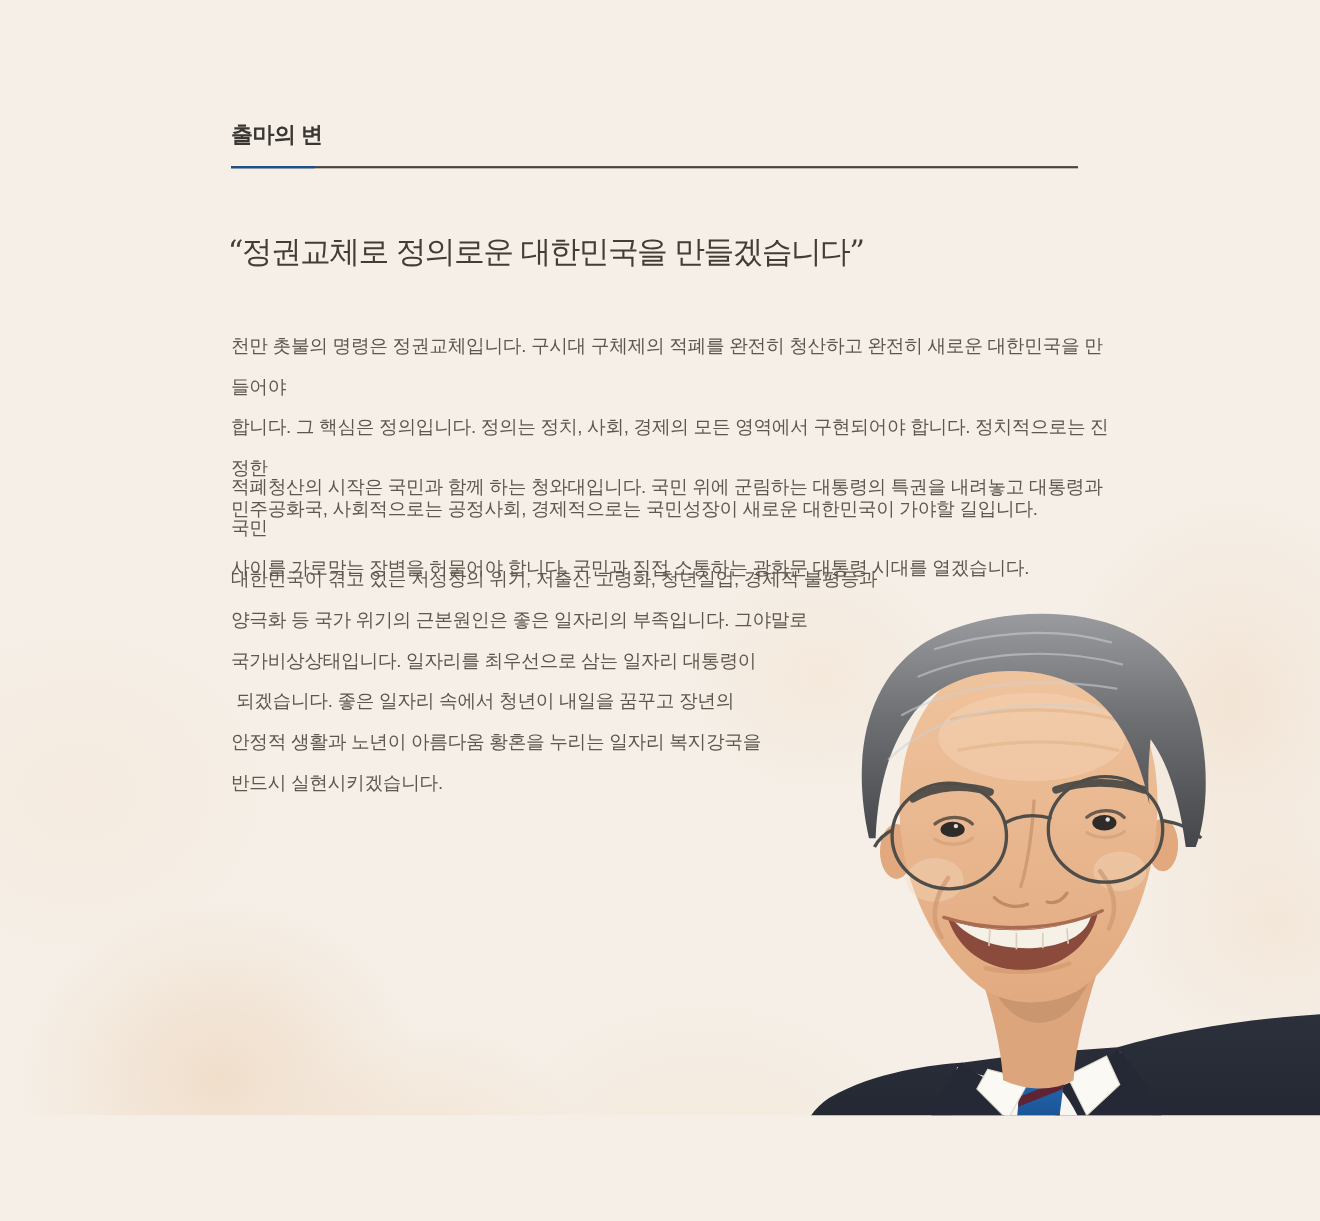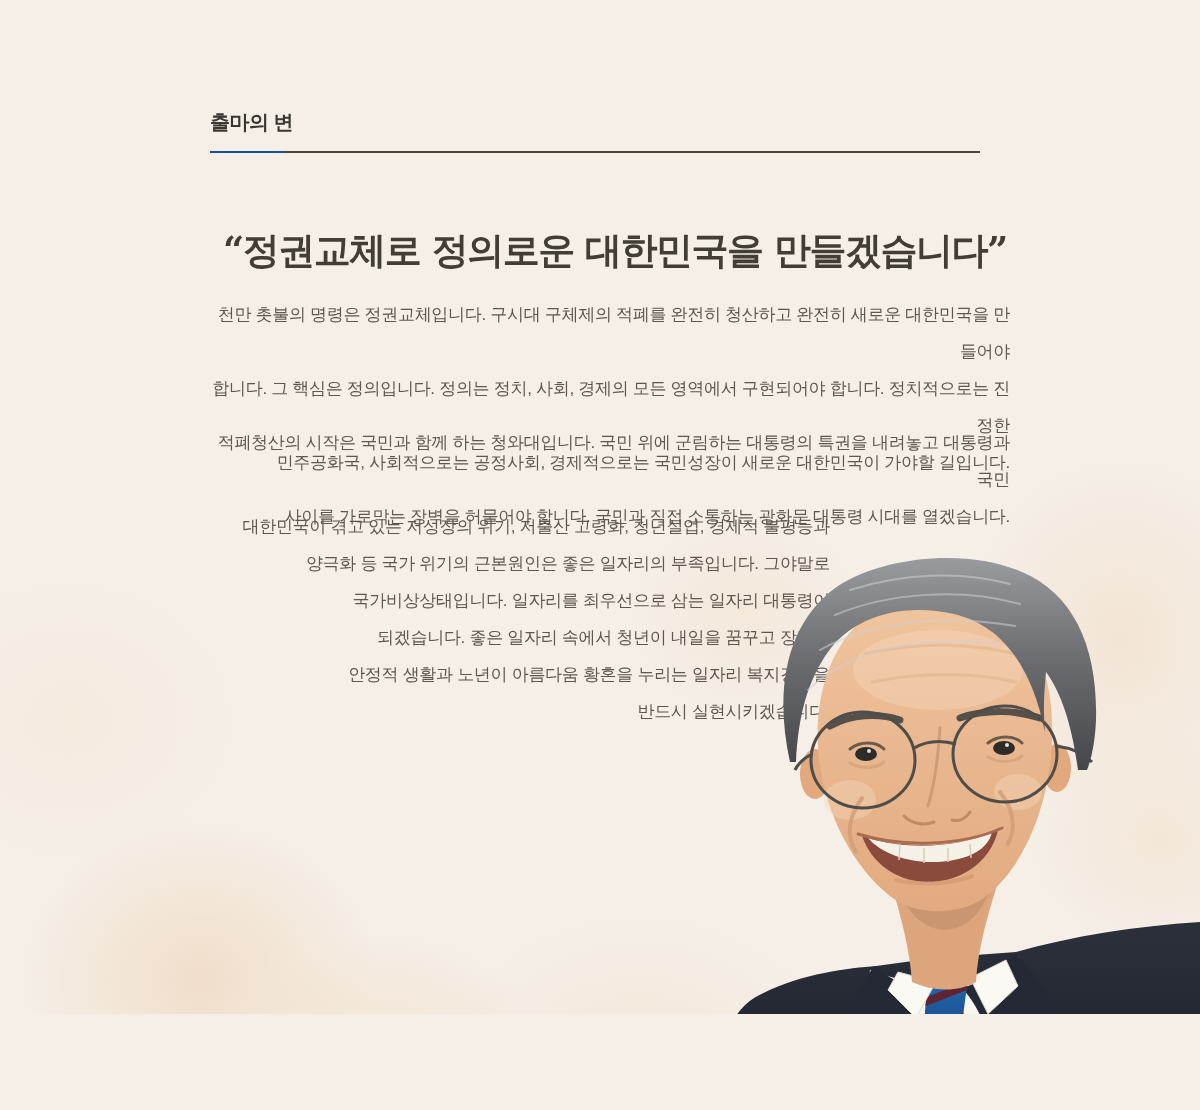--- a/index.html
+++ b/index.html
@@ -29,31 +29,30 @@
   }
   .rule{
     position:absolute;left:210px;top:151px;width:770px;height:2px;
     background:#4a443f;font-size:0;line-height:0;
   }
   .rule-accent{
     position:absolute;left:0;top:0;width:76px;height:2px;display:inline-block;
     background:#15518f;
   }
   .quote{
-    position:absolute;left:207px;top:210px;margin:16px;width:820px;
+    position:absolute;left:207px;top:210px;margin:0;width:820px;
     font-family:"DejaVu Serif","Liberation Serif",serif;
-    font-size:37px;font-weight:700;letter-spacing:-1.5px;
+    font-size:28px;font-weight:400;letter-spacing:-1.5px;
     color:#433d37;white-space:nowrap;
   }
   .body-par{
     position:absolute;left:210px;margin:0;width:800px;
     font-size:17px;line-height:37px;letter-spacing:-0.3px;
     color:#5f574e;
     white-space:pre-wrap;
-    text-align:right;
   }
   .p1{top:296px;}
   .p2{top:424px;}
   .p3{top:508px;width:620px;}
   .p4{top:741px;width:580px;}
   .portrait{
     position:absolute;left:700px;top:530px;width:500px;height:580px;
   }
   .portrait svg{display:block;width:500px;height:580px;}
 </style>

